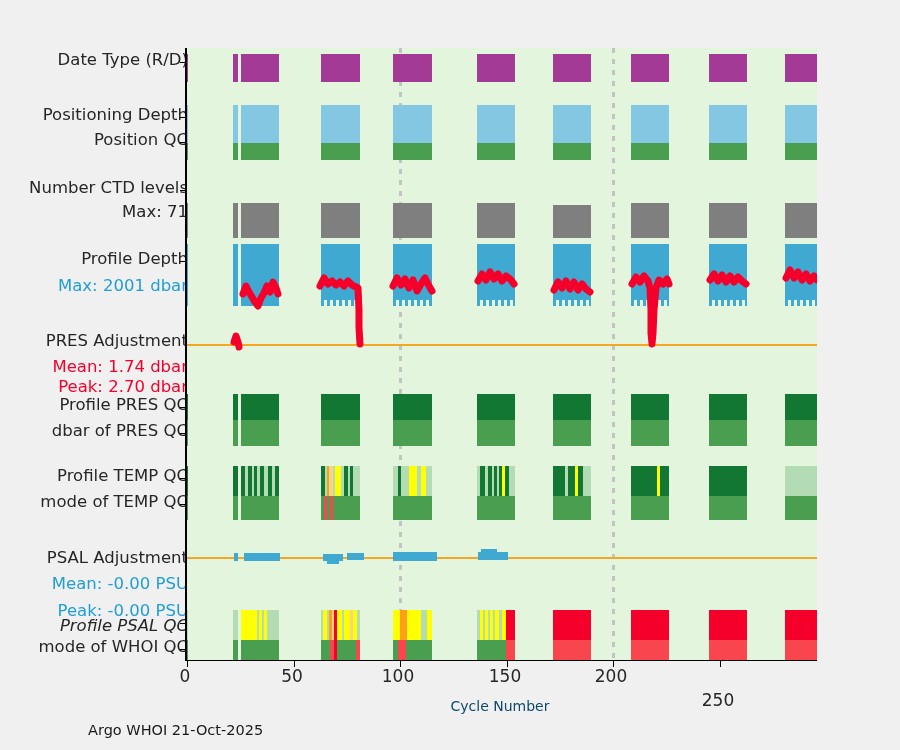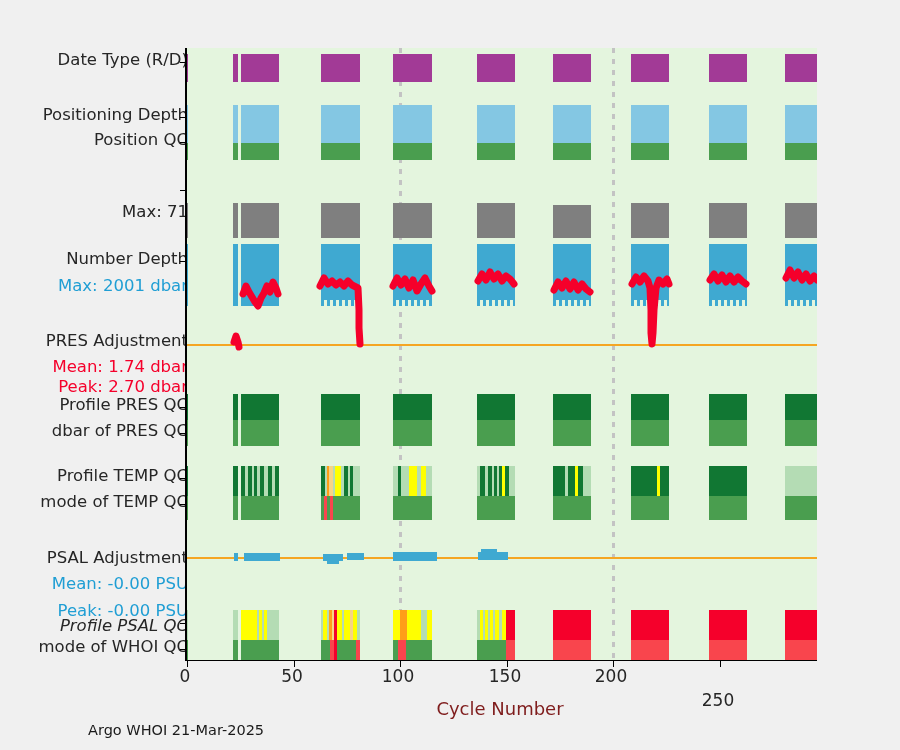--- a/index.html
+++ b/index.html
@@ -61,21 +61,21 @@
     border-left:1.5px solid #000;
   }
   .xticklabel{
     position:absolute;top:666px;
     font-size:17px;color:#262626;
     transform:translateX(-50%);
     white-space:nowrap;
   }
   .xlabel{
     position:absolute;left:185px;top:698px;width:630px;
-    text-align:center;font-size:18px;color:#7f1d1d;
+    text-align:center;font-size:14px;color:#0c4a6e;
   }
   .footer{
     position:absolute;left:88px;top:722px;
     font-size:14.5px;color:#1a1a1a;white-space:nowrap;
   }
 
   
   .blk{position:absolute;}
   .gridline{
     position:absolute;top:0;width:3px;height:612px;
@@ -94,23 +94,24 @@
 <body>
 
 <div id="fig">
 
 
   <div class="ylab dark" style="top:51px;">Date Type (R/D)</div>
 
   <div class="ylab dark" style="top:106px;">Positioning Depth</div>
   <div class="ylab dark" style="top:131px;">Position QC</div>
 
+  <div class="ylab dark" style="top:179px;">Number CTD levels</div>
   <div class="ylab dark" style="top:203px;">Max: 71</div>
 
-  <div class="ylab dark" style="top:250px;">Number Depth</div>
+  <div class="ylab dark" style="top:250px;">Profile Depth</div>
   <div class="ylab blue" style="top:277px;">Max: 2001 dbar</div>
 
   <div class="ylab dark" style="top:332px;">PRES Adjustment</div>
   <div class="ylab red" style="top:358px;">Mean: 1.74 dbar</div>
   <div class="ylab red" style="top:378px;">Peak: 2.70 dbar</div>
 
   <div class="ylab dark" style="top:396px;">Profile PRES QC</div>
   <div class="ylab dark" style="top:422px;">dbar of PRES QC</div>
 
   <div class="ylab dark" style="top:467px;">Profile TEMP QC</div>
@@ -124,21 +125,21 @@
   <div class="ylab dark" style="top:638px;">mode of WHOI QC</div>
 
   <div class="xticklabel" style="left:185px;">0</div>
   <div class="xticklabel" style="left:292px;">50</div>
   <div class="xticklabel" style="left:398px;">100</div>
   <div class="xticklabel" style="left:505px;">150</div>
   <div class="xticklabel" style="left:611px;">200</div>
   <div class="xticklabel" style="left:718px;margin-top:24px;">250</div>
 
   <div class="xlabel">Cycle Number</div>
-  <div class="footer">Argo WHOI 21-Mar-2025</div>
+  <div class="footer">Argo WHOI 21-Oct-2025</div>
 
   <div class="axes">
 
     <div class="ytick" style="top:14px;"></div>
     <div class="ytick" style="top:69px;"></div>
     <div class="ytick" style="top:94px;"></div>
     <div class="ytick" style="top:142px;"></div>
     <div class="ytick" style="top:213px;"></div>
     <div class="ytick" style="top:359px;"></div>
     <div class="ytick" style="top:385px;"></div>

